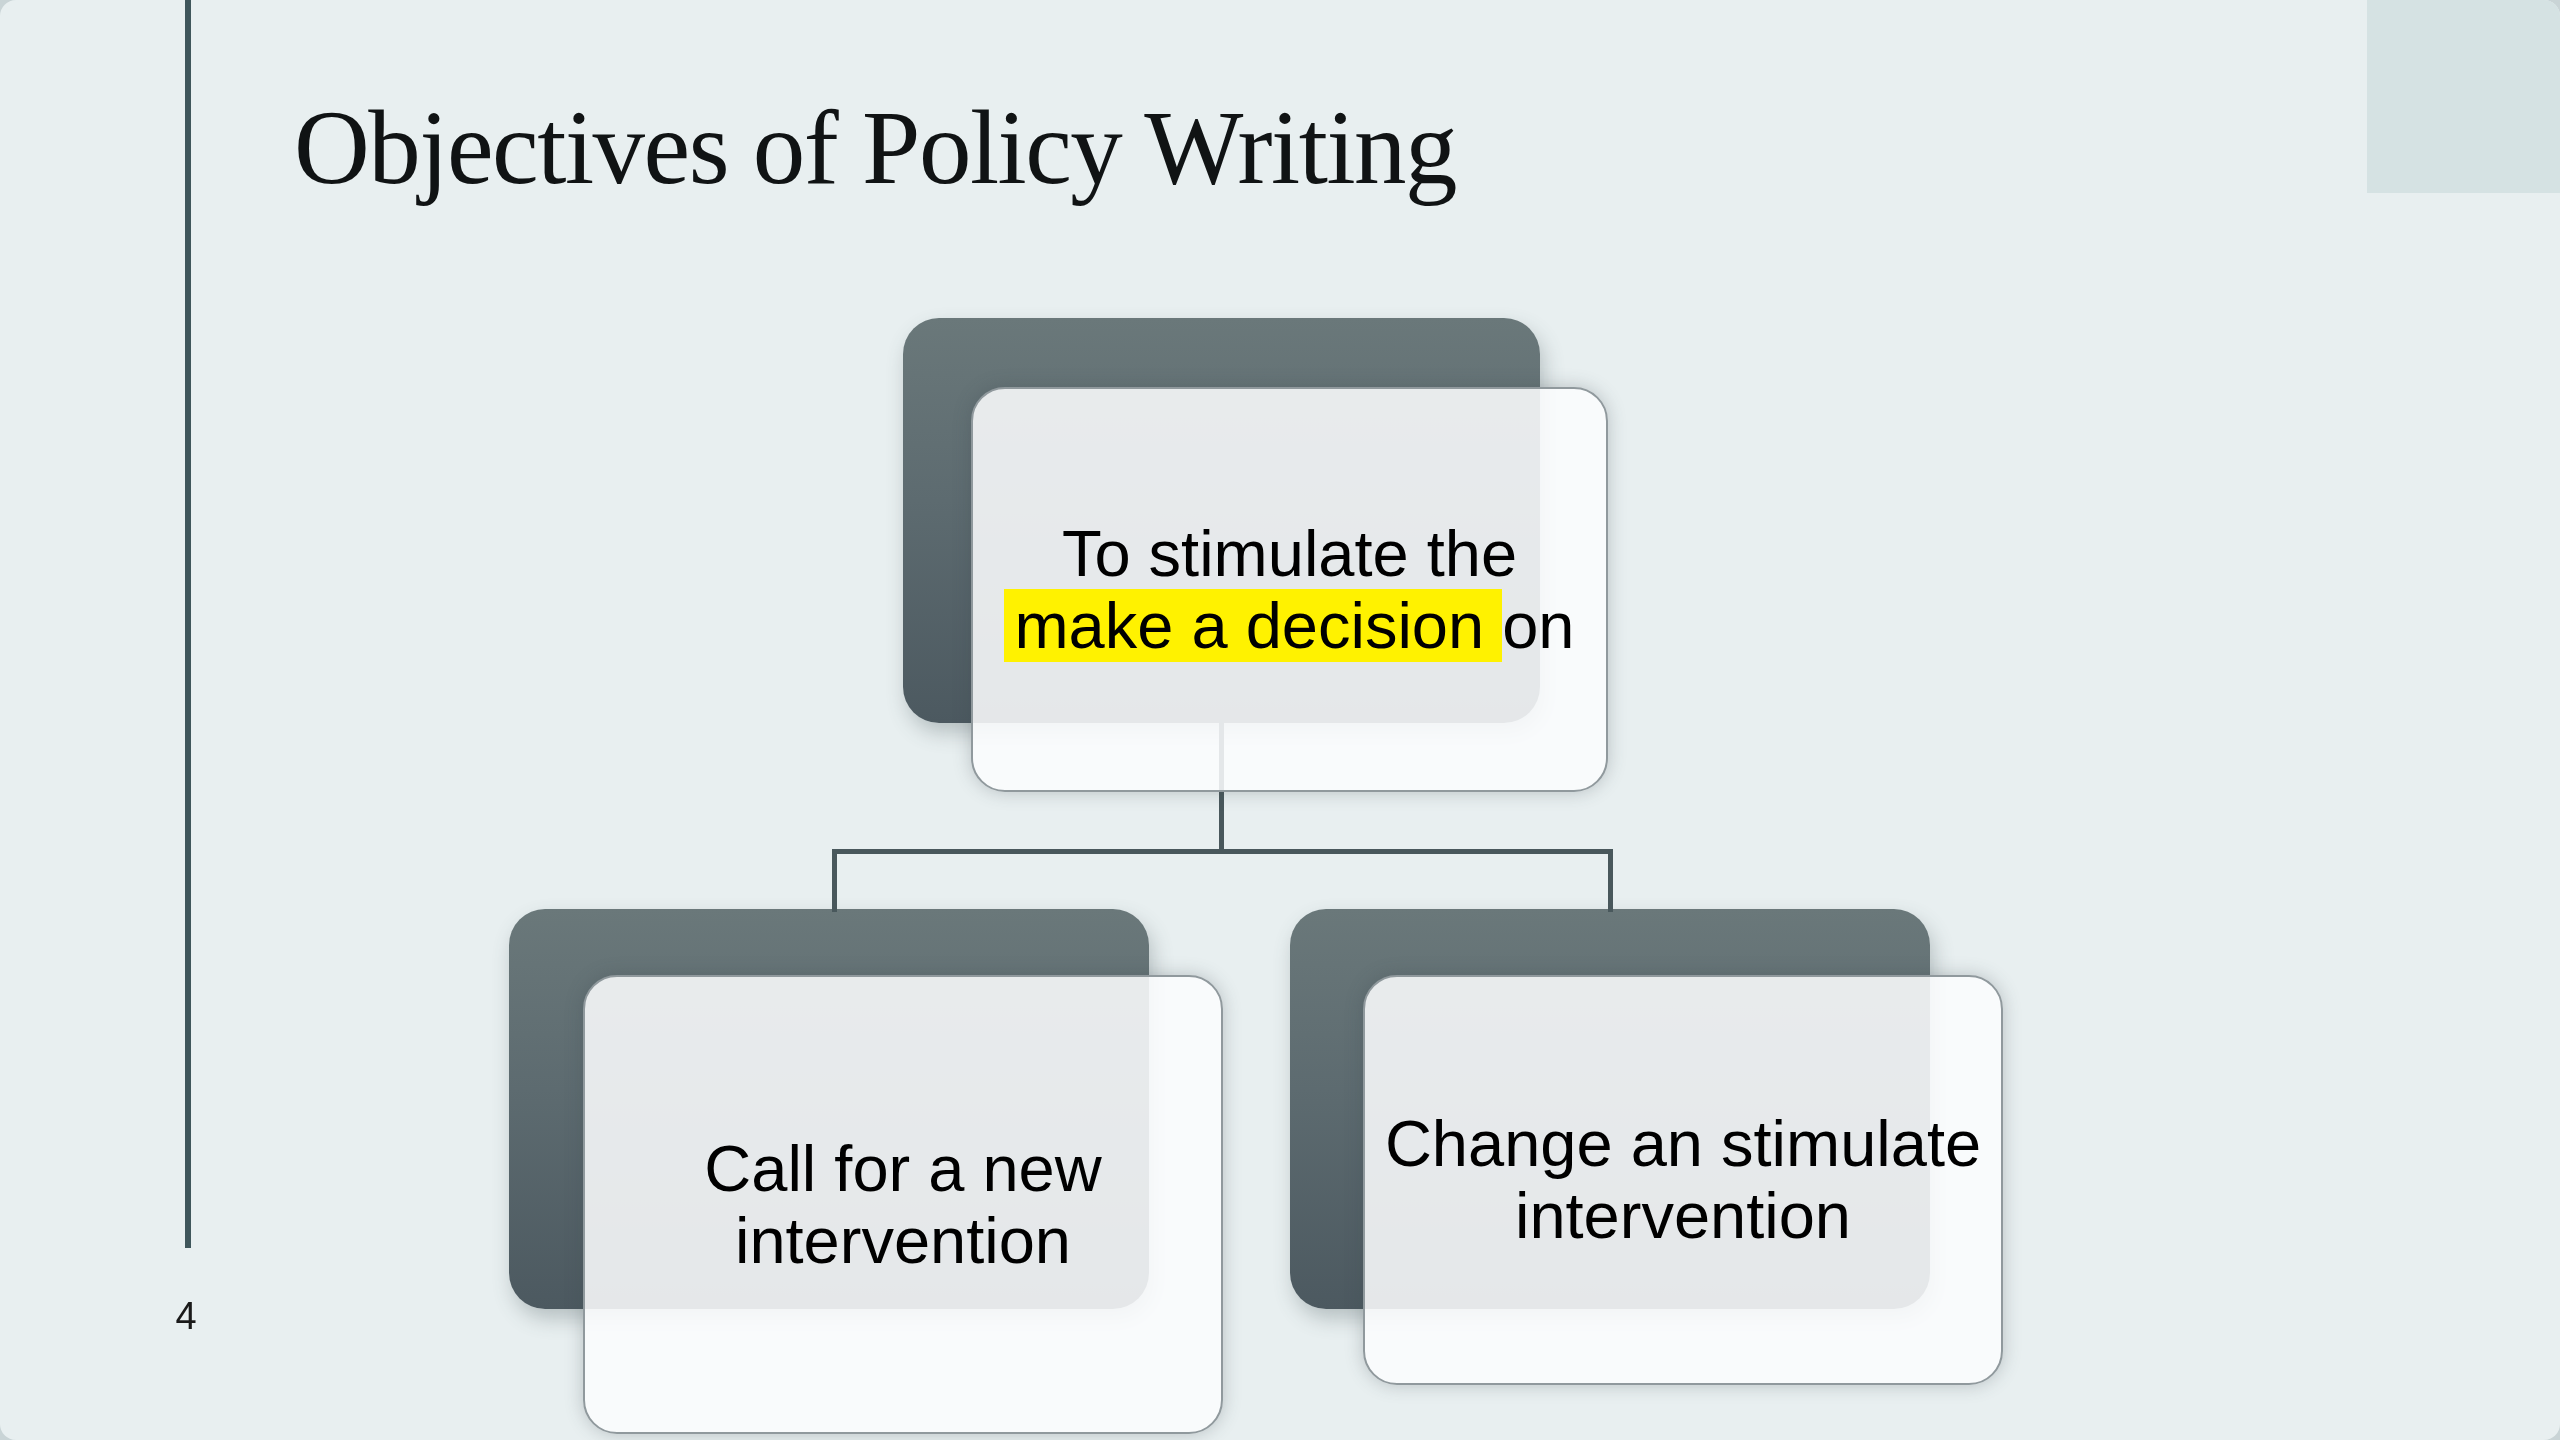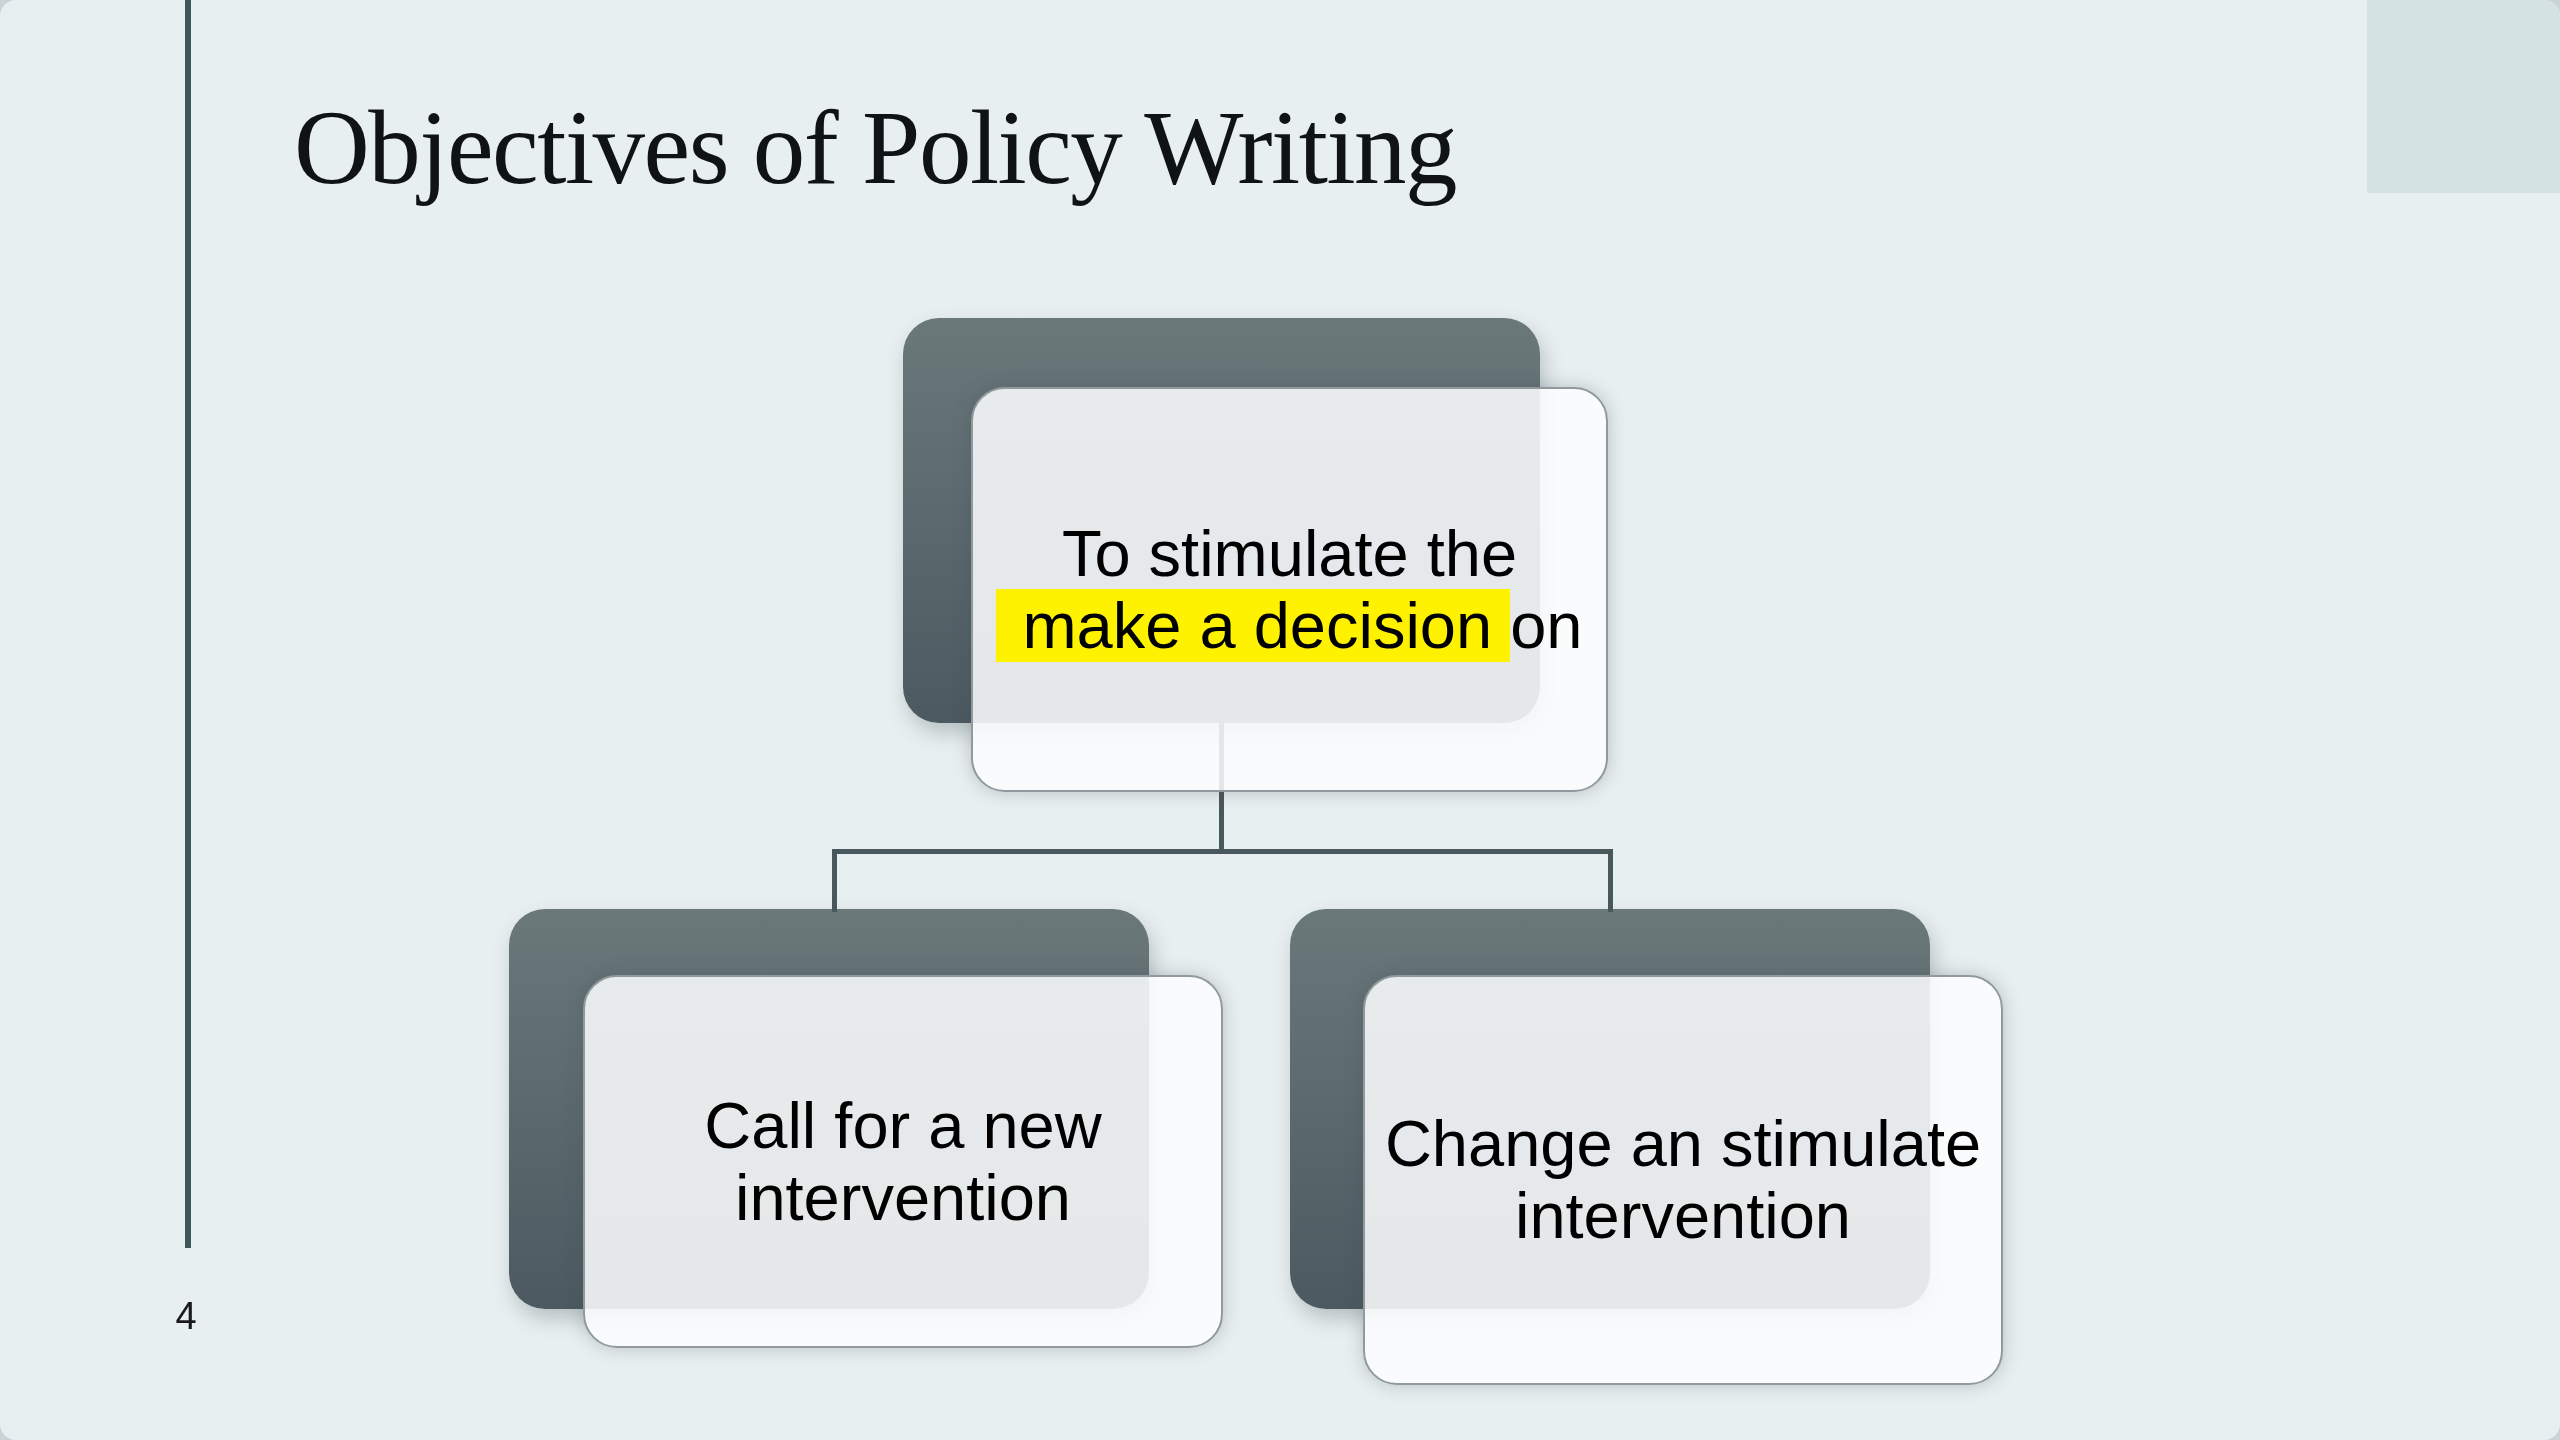--- a/index.html
+++ b/index.html
@@ -79,33 +79,33 @@
     border-radius: 34px;
     background: rgba(252, 253, 254, 0.87);
     border: 2px solid #90999d;
     box-shadow: 0 0 18px rgba(60, 72, 78, 0.28);
     display: flex;
     align-items: center;
     justify-content: center;
     box-sizing: border-box;
   }
   .node.root  { left: 971px;  top: 387px; width: 637px; height: 405px; }
-  .node.left  { left: 583px;  top: 975px; width: 640px; height: 373px; }
+  .node.left  { left: 583px;  top: 975px; width: 640px; height: 459px; }
   .node.right { left: 1363px; top: 975px; width: 640px; height: 410px; }
 
   .node-text {
     font-size: 65px;
     line-height: 72px;
     color: #000;
     text-align: center;
     width: 100%;
   }
   .hl-mark {
     background: #fff200;
-    padding-left: 26px;
+    padding-left: 10px;
   }
 </style>
 </head>
 <body>
 
 <div class="slide">
 
   <div class="corner-accent"></div>
   <div class="left-rule"></div>
 

